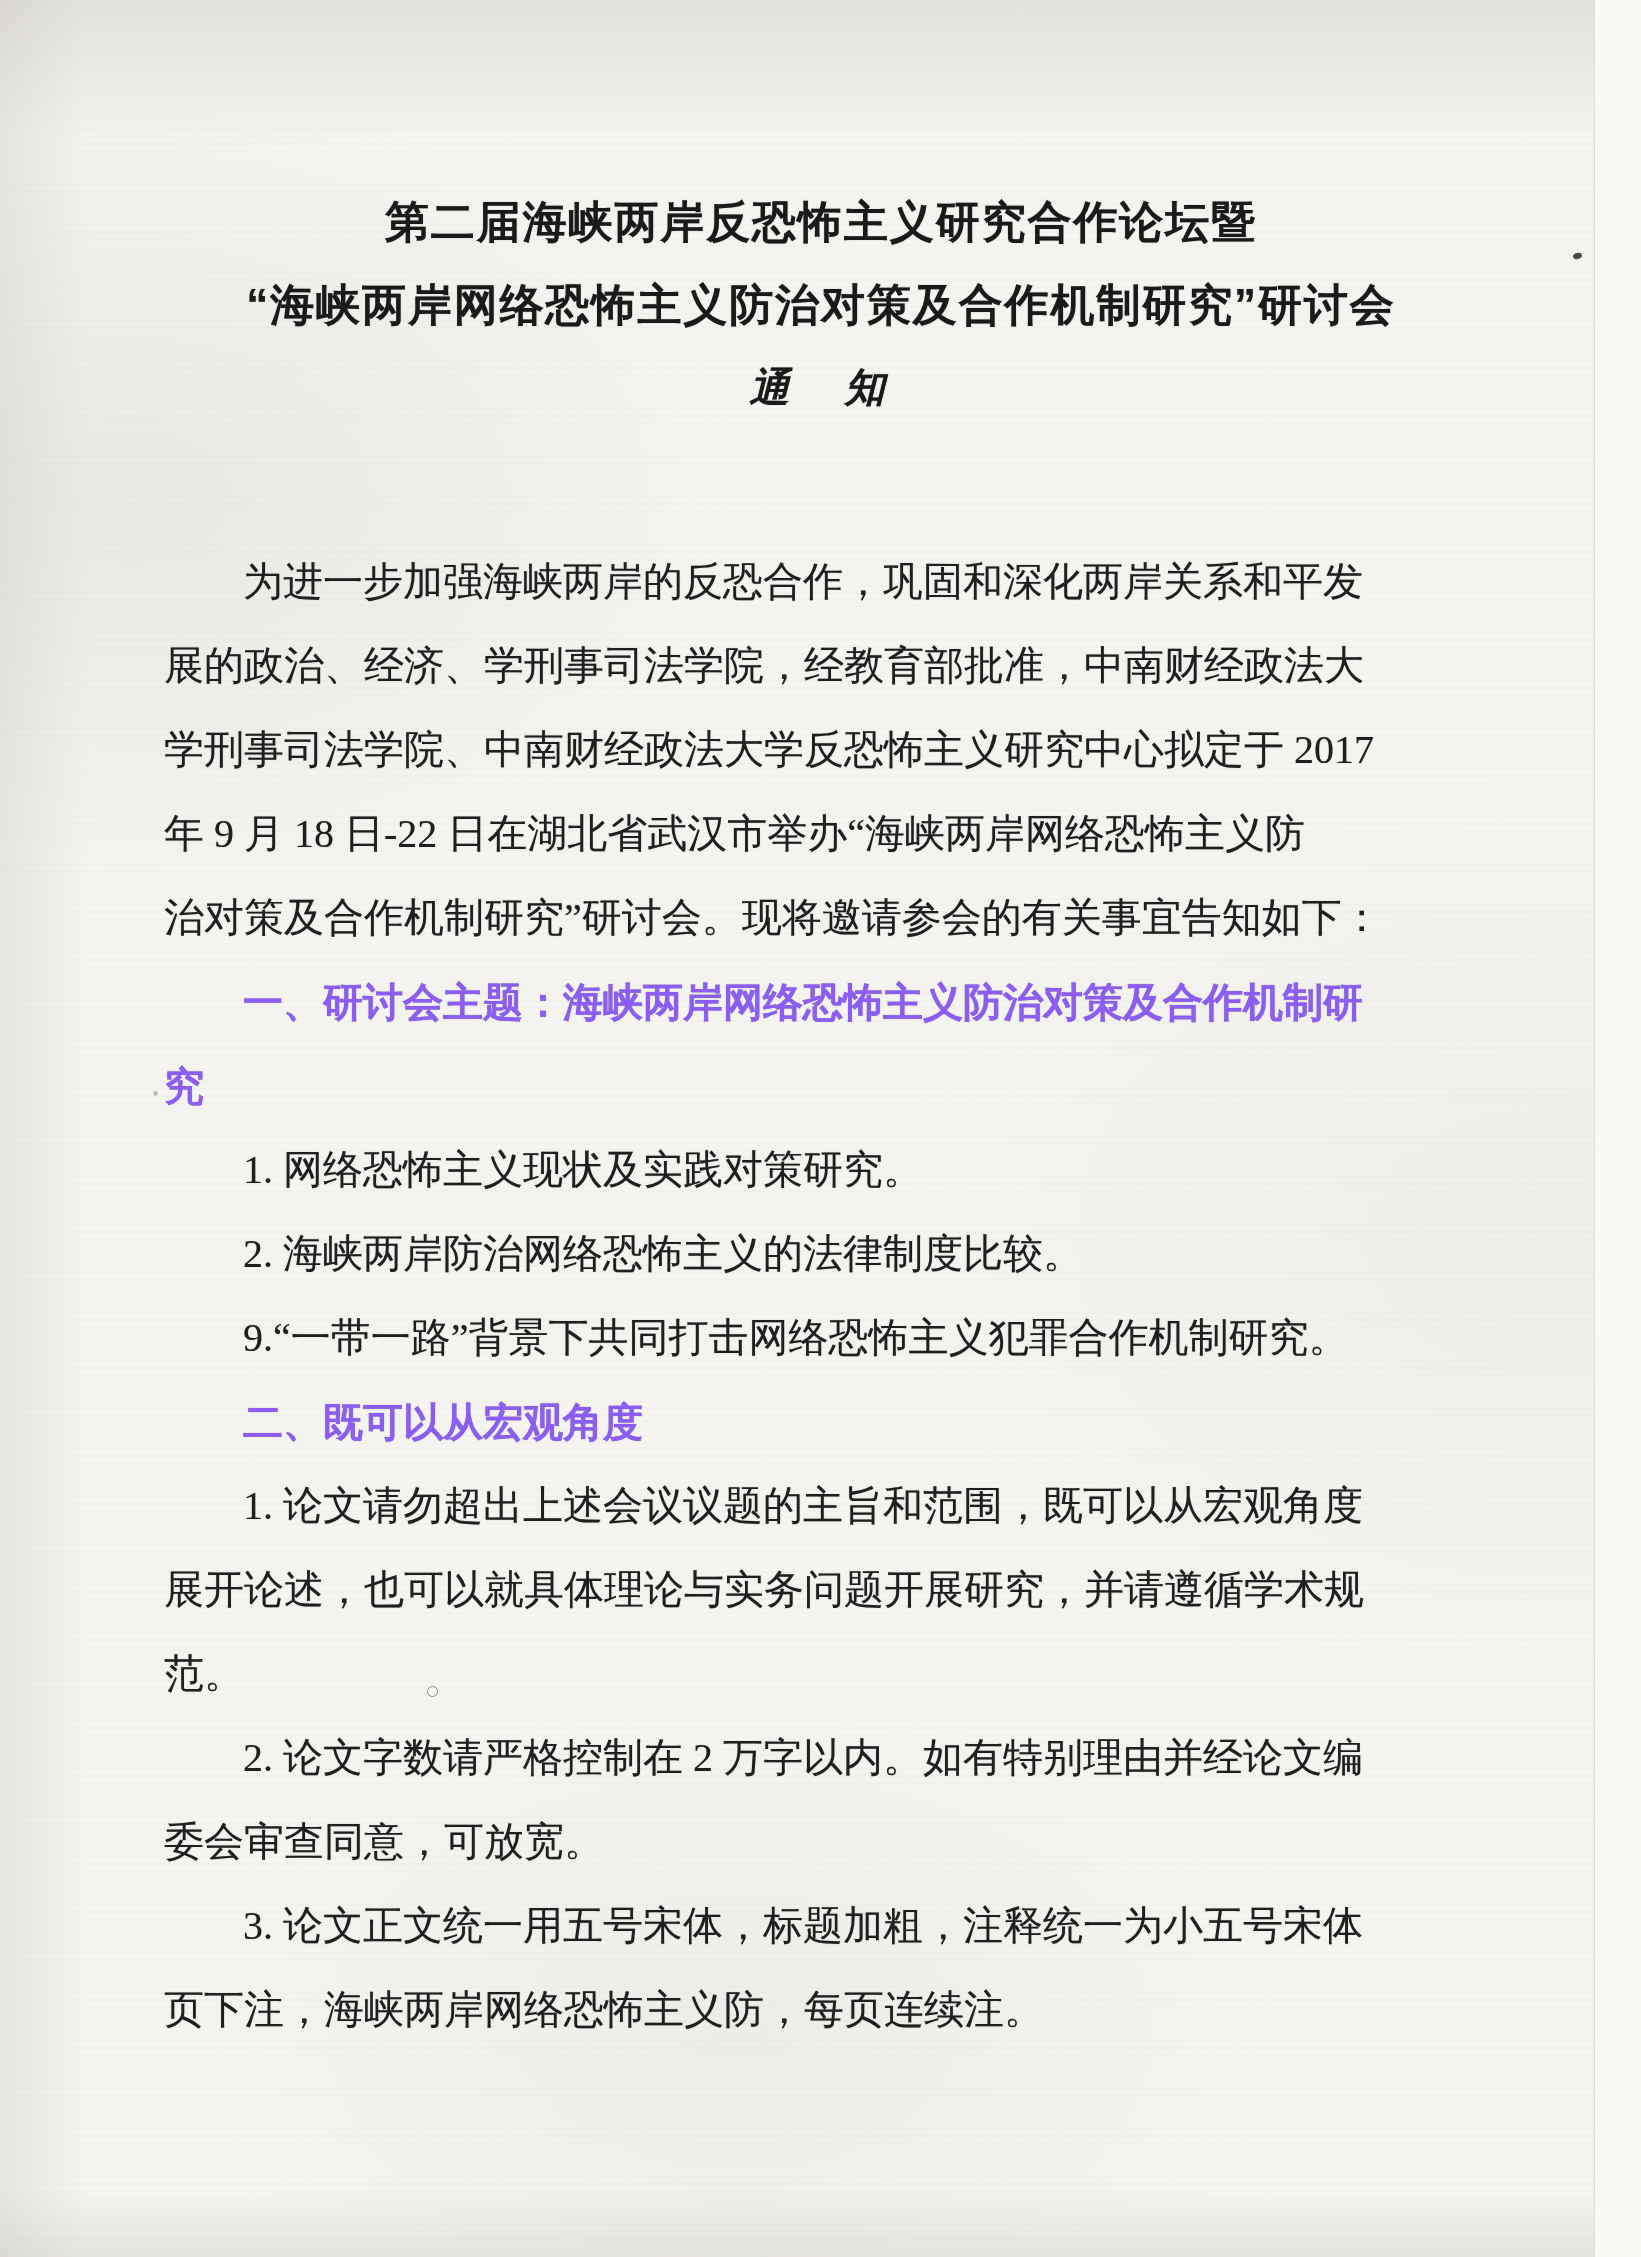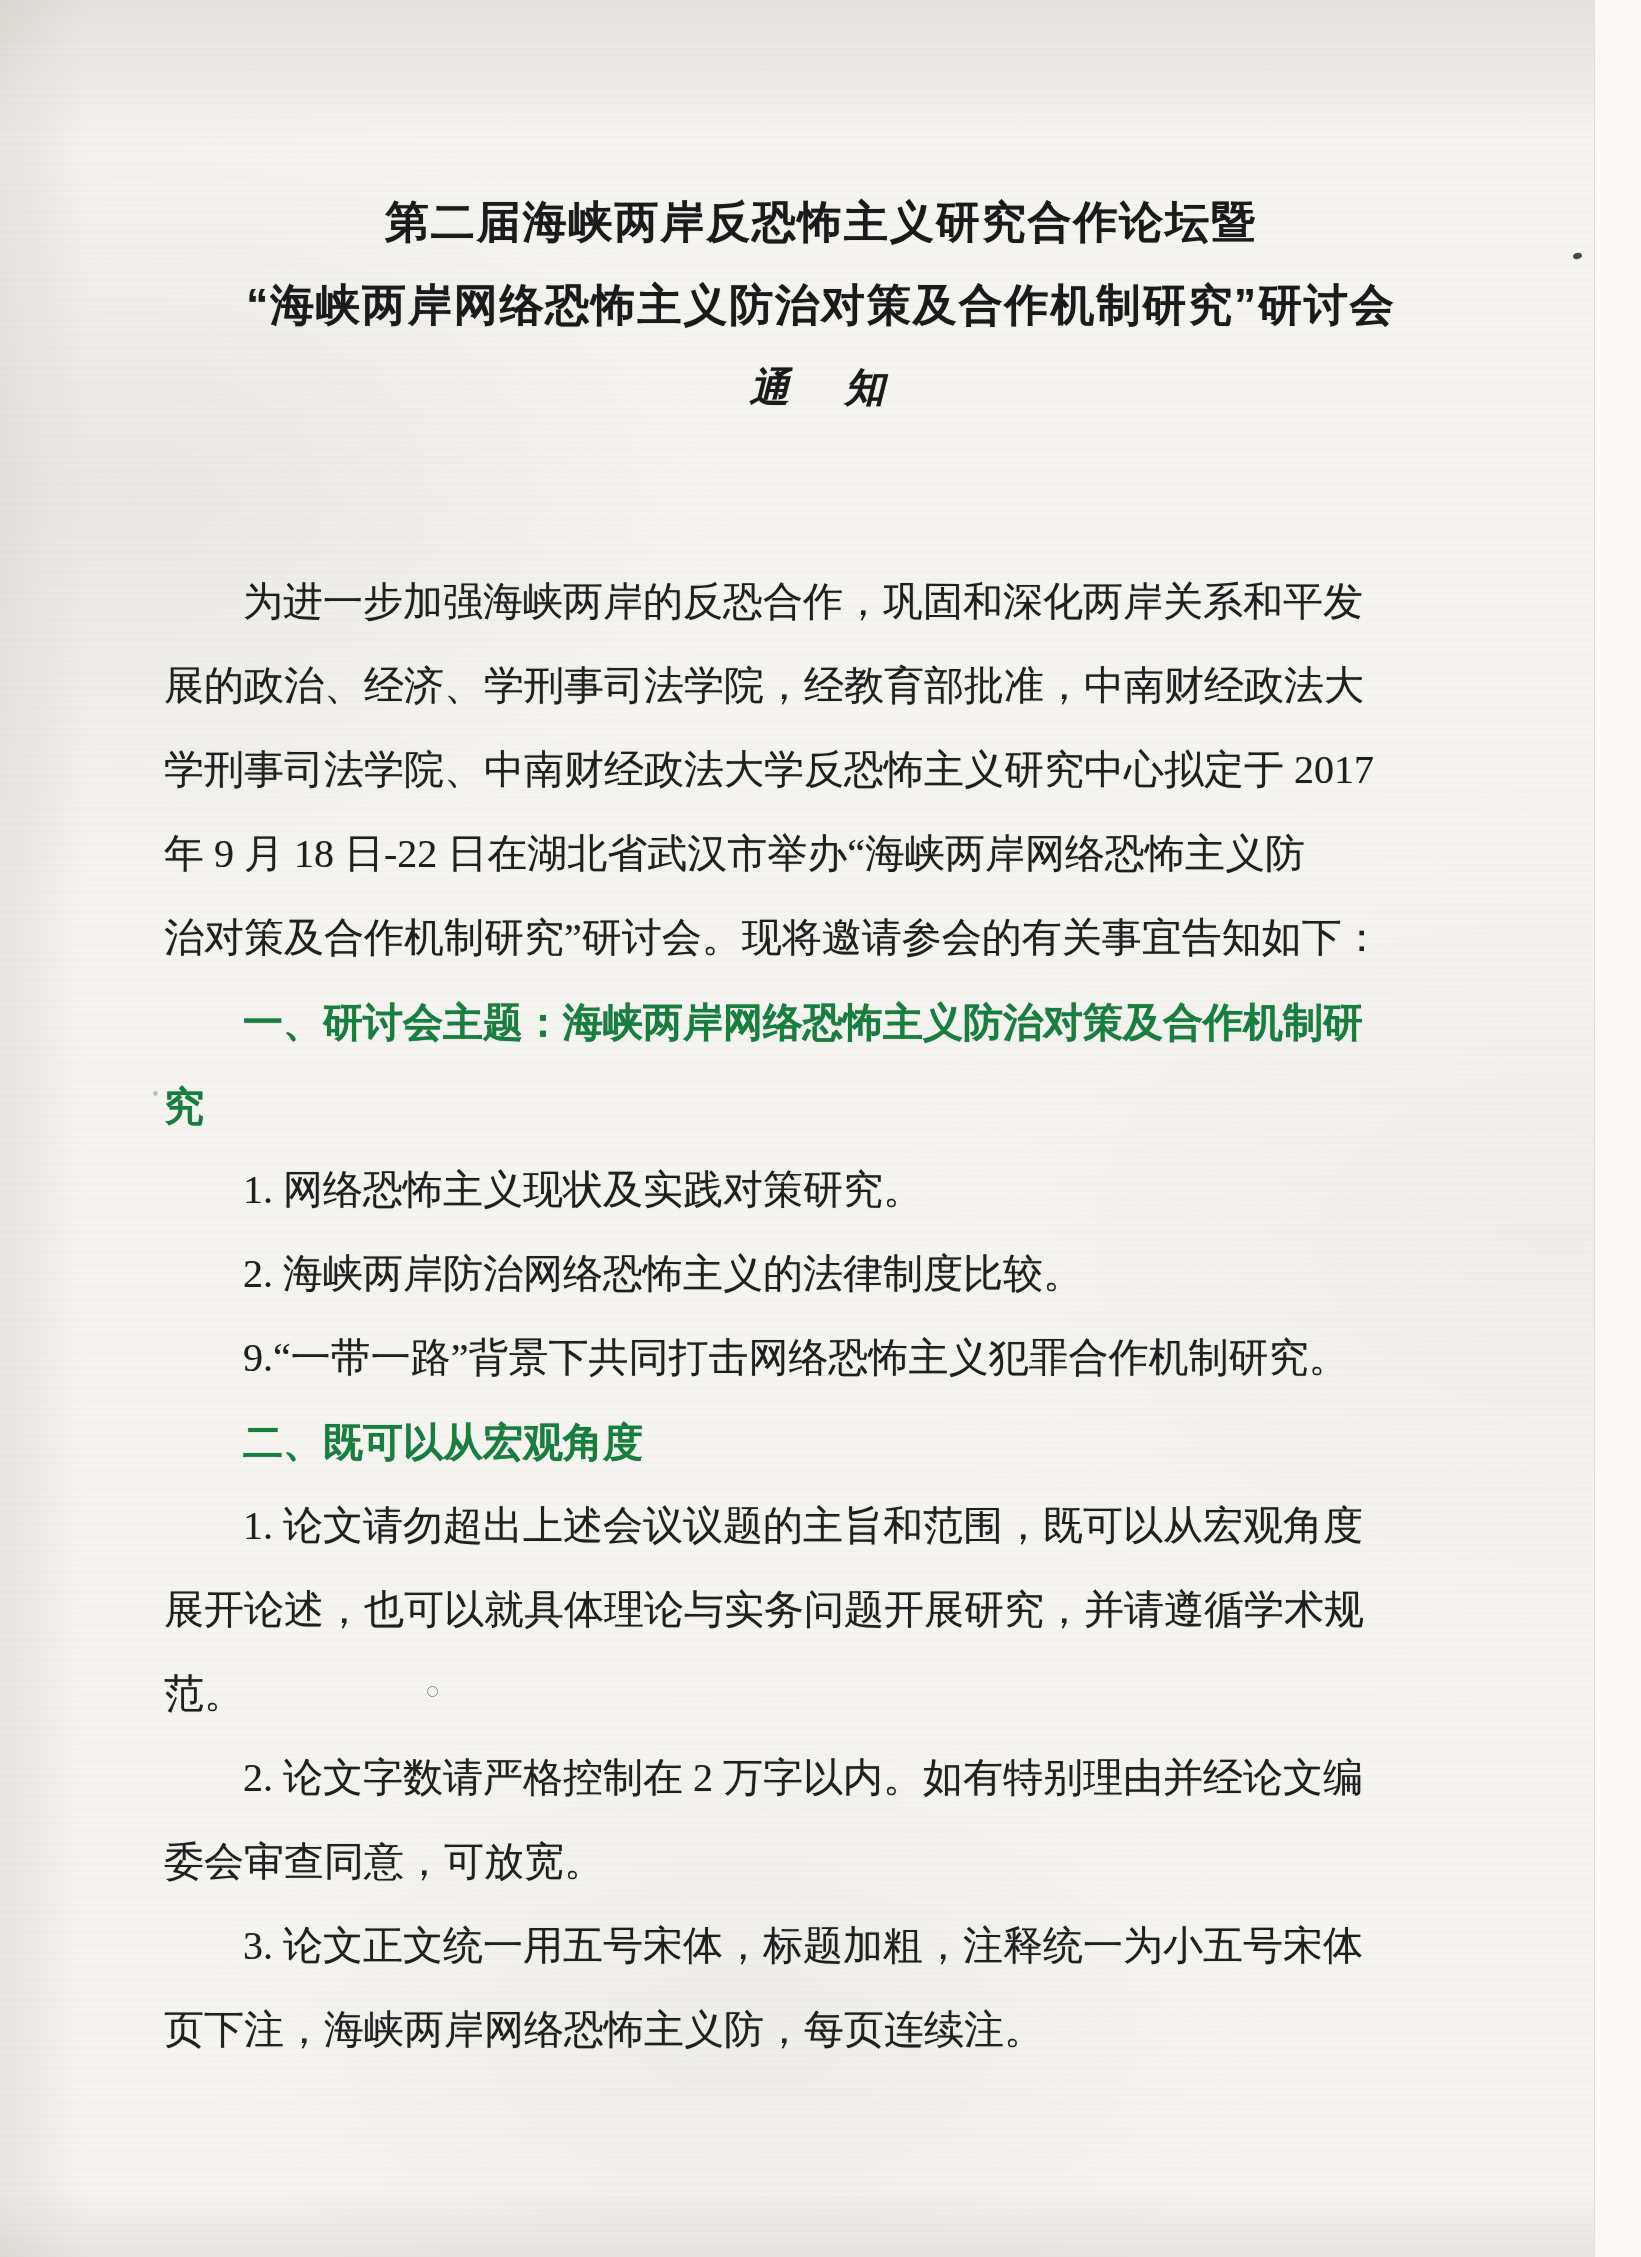--- a/index.html
+++ b/index.html
@@ -62,30 +62,30 @@
   .title-line {
     line-height:83px; font-size:44px; letter-spacing:1.9px;
     text-shadow:0 0 1px rgba(20,20,20,.45);
   }
   .notice-line {
     line-height:83px; font-size:40px; letter-spacing:7.7px;
     text-shadow:0 0 1px rgba(20,20,20,.5);
     font-style:italic;
   }
   .body-block {
-    position:absolute; left:164px; top:560px; width:1188px;
+    position:absolute; left:164px; top:540px; width:1188px;
     font-size:40px; color:#1f1f1f;
   }
   .line {
     height:84px; line-height:84px; white-space:nowrap;
     text-shadow:0 0 1px rgba(30,30,30,.38);
   }
   .indent { padding-left:79px; }
   .bold {
-    font-weight:700; color:#15803d;
+    font-weight:700; color:#8b5cf6;
     font-family:"Liberation Sans", sans-serif;
     text-shadow:0 0 1px rgba(15,15,15,.5);
   }
 </style>
 </head>
 <body>
 
 <div class="page">
 
   <div class="scan-mottle"></div>

